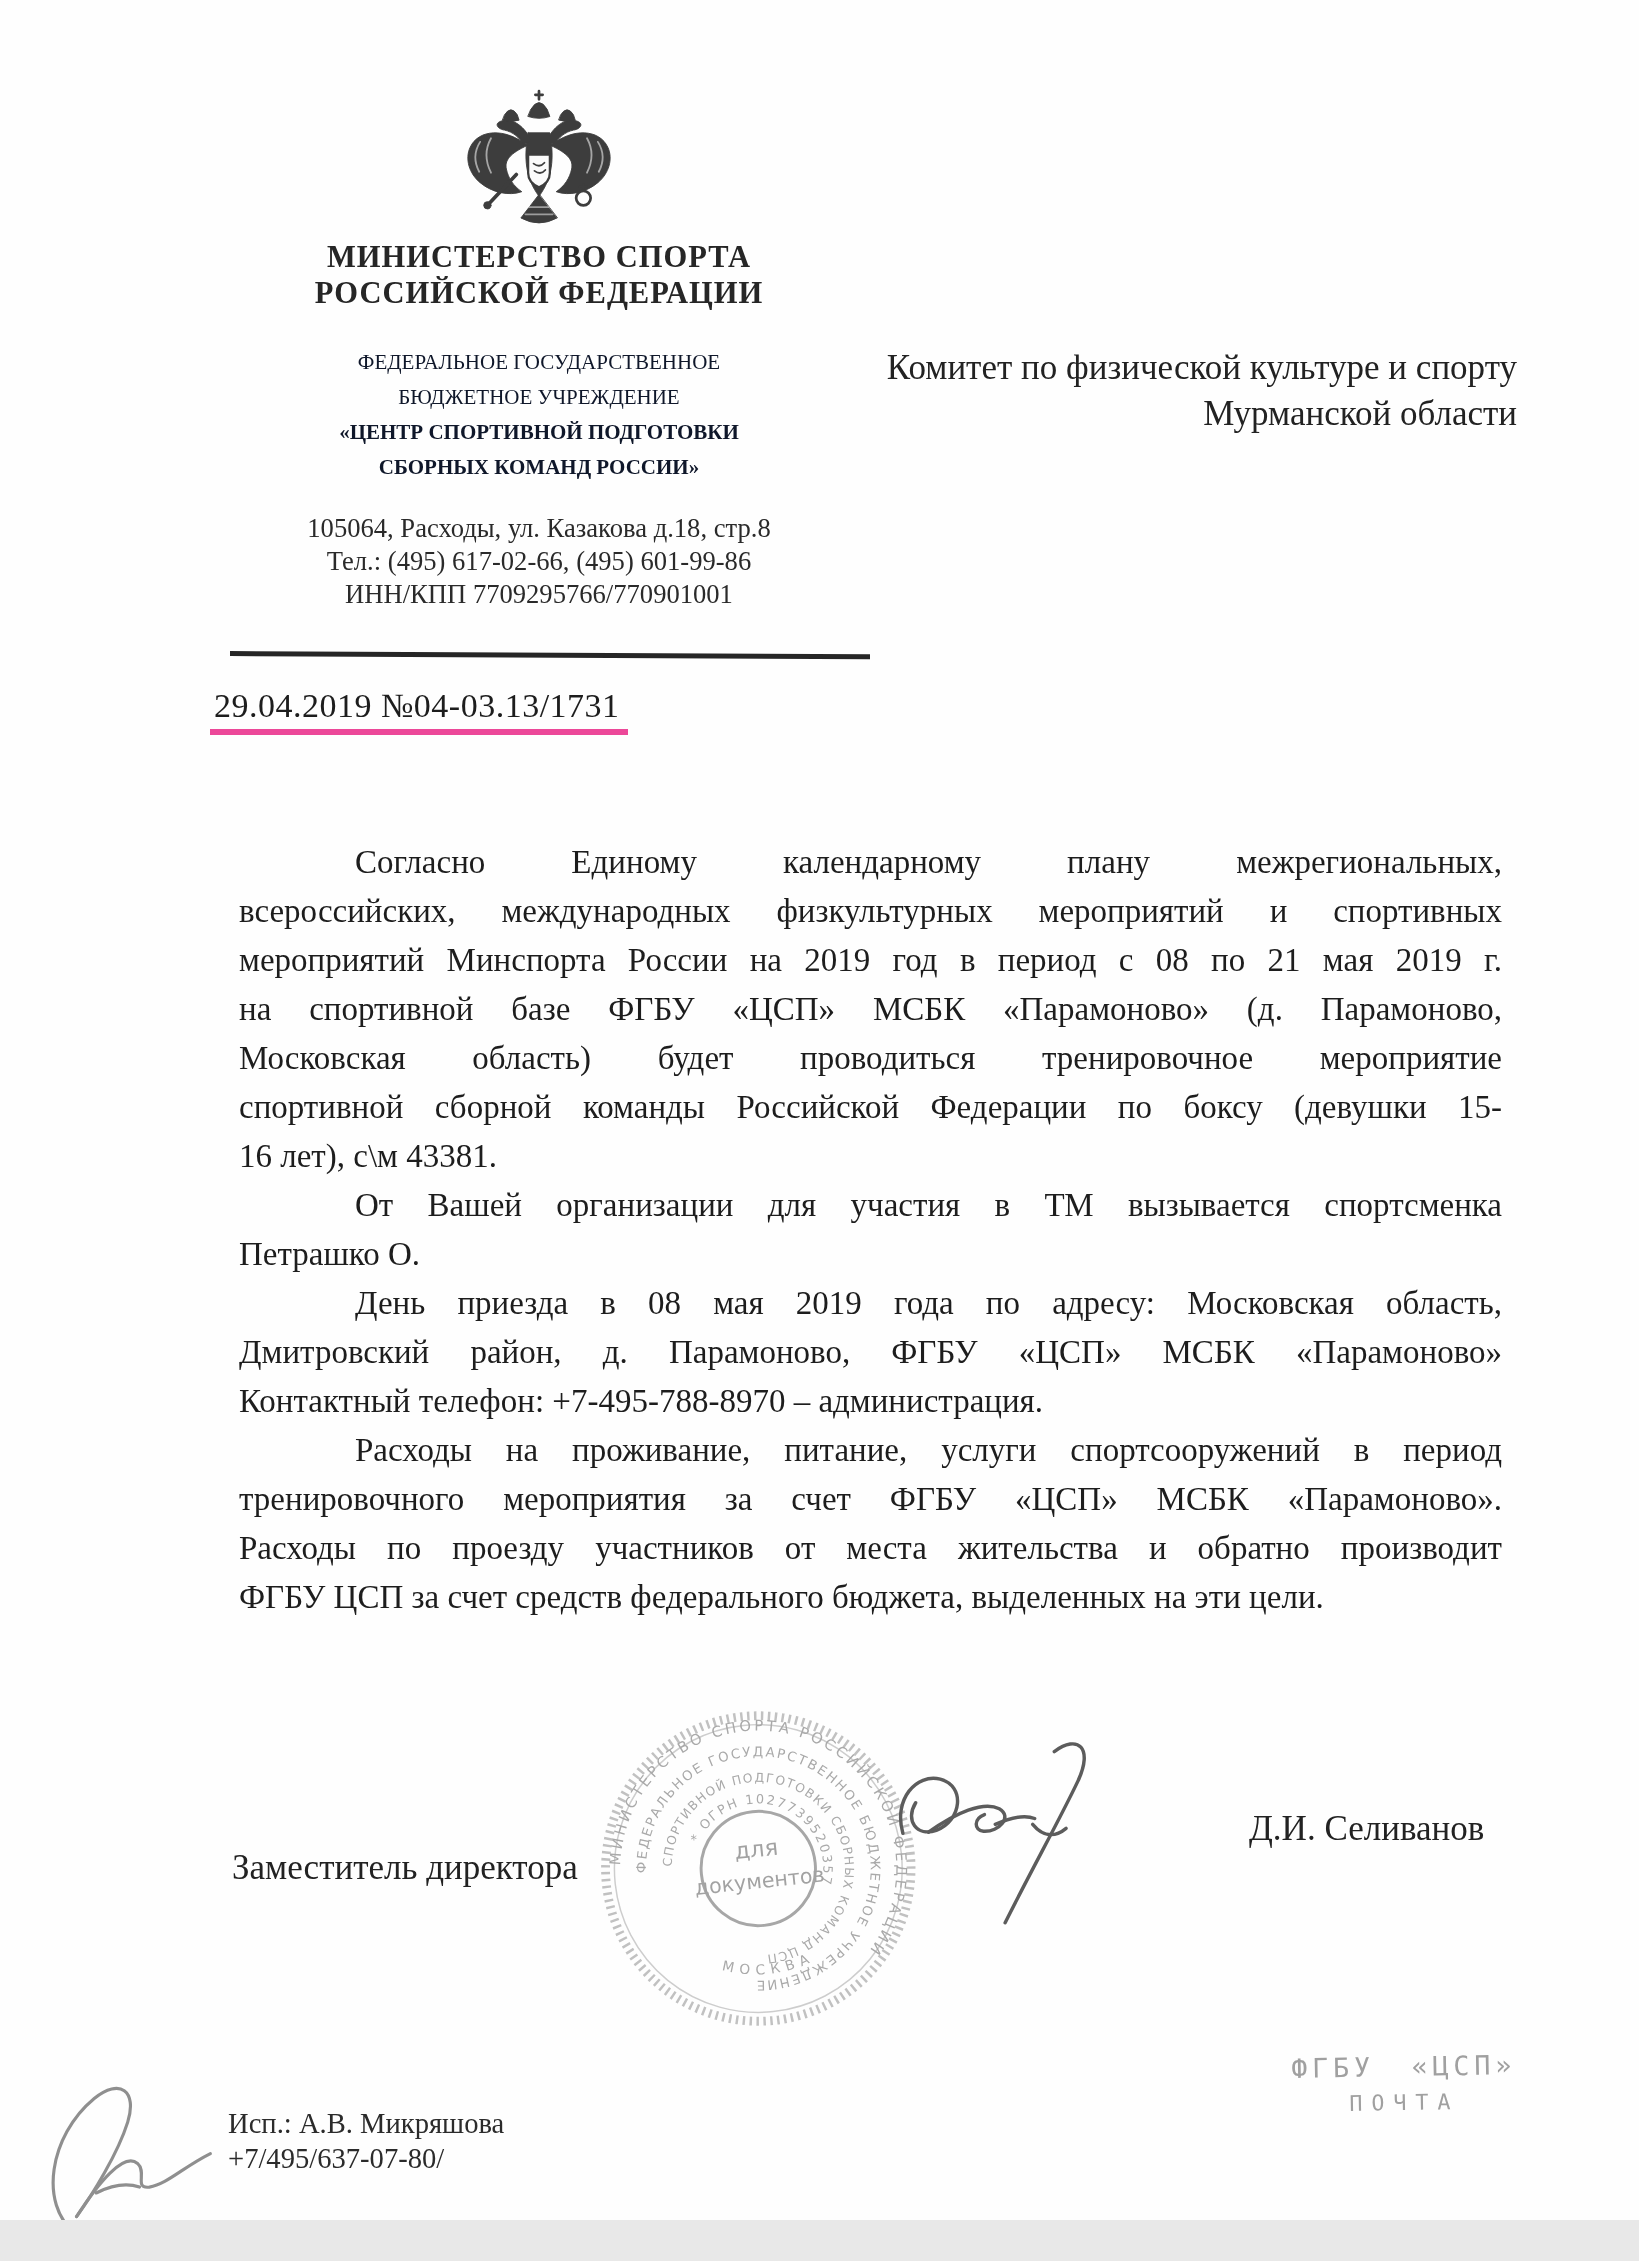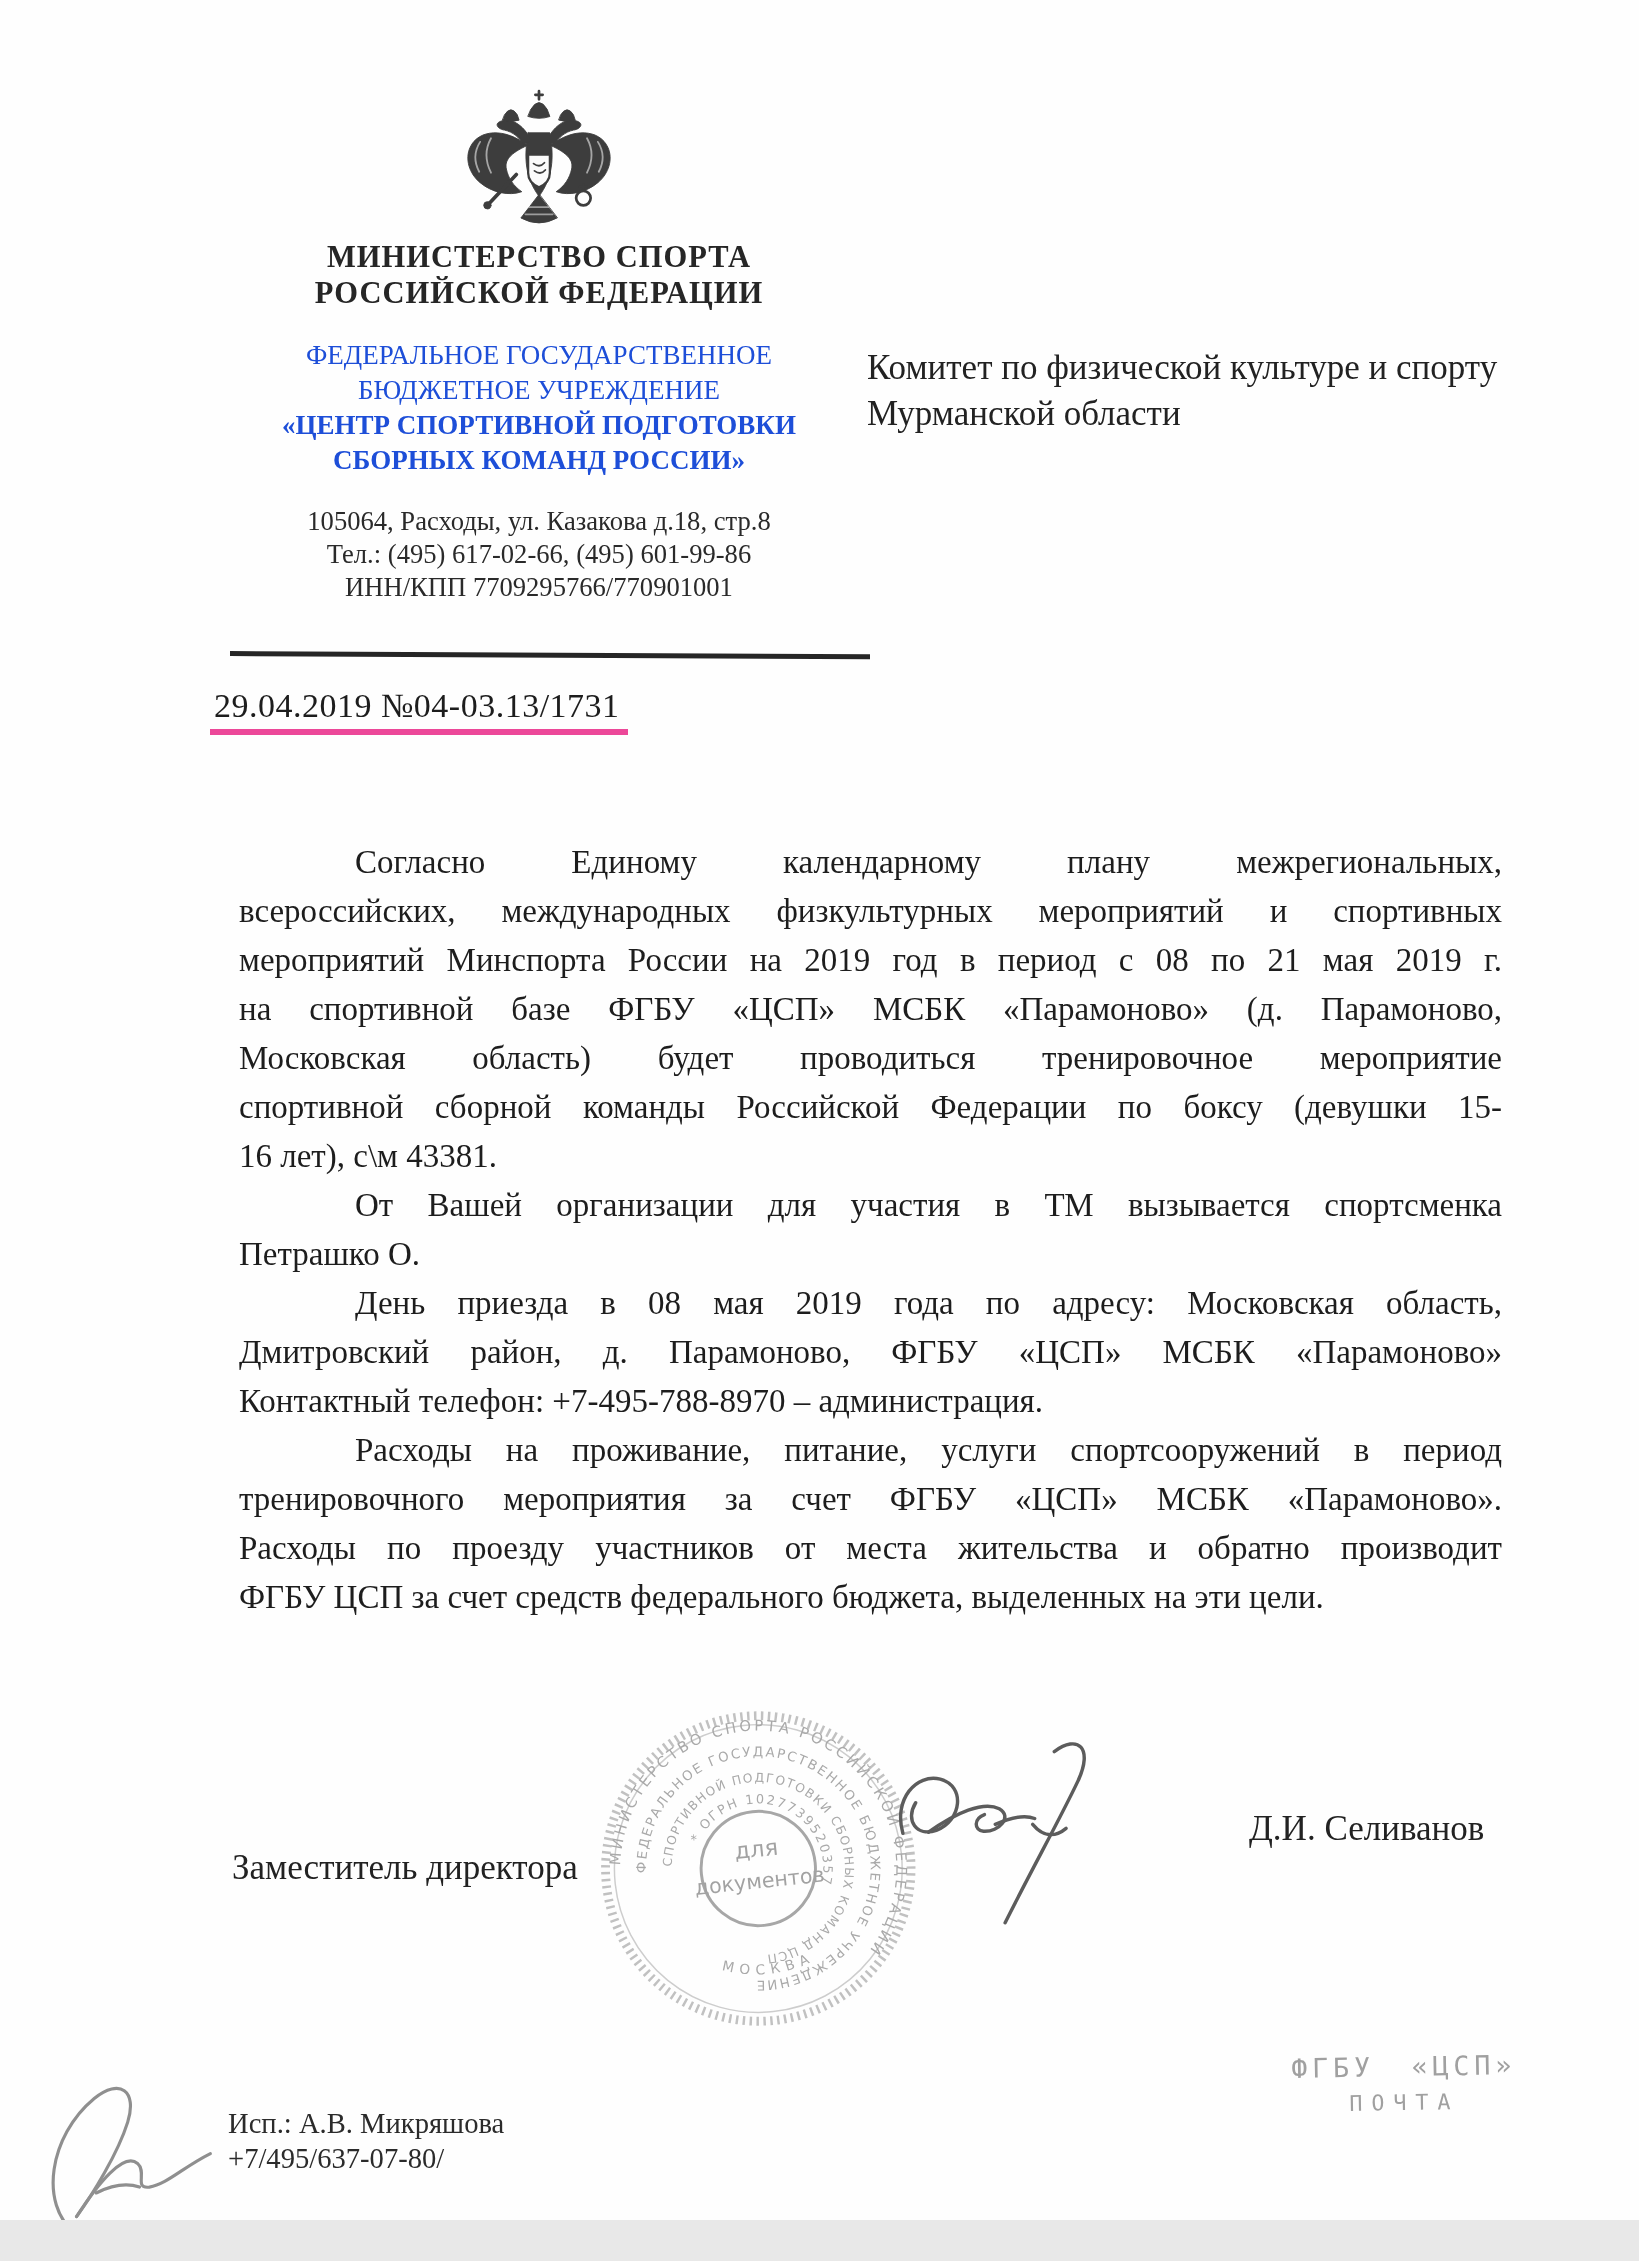--- a/index.html
+++ b/index.html
@@ -5,26 +5,26 @@
   html,body{margin:0;padding:0;background:#e8e8e8;}
   .page{
     position:relative;width:1639px;height:2220px;background:#fefefe;
     font-family:"Liberation Serif", serif;color:#1f1f1f;overflow:hidden;
     margin:0 auto;
   }
   
   .lh-left{position:absolute;left:231px;top:87px;width:616px;text-align:center;}
   .emblem{display:block;margin:0 auto 5.9px auto;}
   .ministry{font-weight:bold;font-size:30.5px;line-height:36px;letter-spacing:1px;color:#262626;}
-  .org-block{margin-top:27px;font-size:27px;line-height:35px;color:#1d4ed8;}
+  .org-block{margin-top:34px;font-size:21px;line-height:35px;color:#0f172a;}
   .org-bold{font-weight:bold;}
   .addr-block{margin-top:27.6px;font-size:26.6px;line-height:33px;color:#2a2a2a;}
   
   .recipient{
-    position:absolute;left:867px;top:345px;width:650px;text-align:left;
+    position:absolute;left:867px;top:345px;width:650px;text-align:right;
     font-size:35px;line-height:46px;color:#222;
   }
   
   .divider{position:absolute;left:230px;top:651px;width:640px;height:4.9px;background:#262626;
     transform:rotate(0.3deg);transform-origin:left center;}
   .refline{
     position:absolute;left:210px;top:687px;font-size:34px;color:#1d1d1d;
     border-bottom:6px solid #ec4899;padding:0 7.9px 3.9px 3.9px;letter-spacing:0.5px;
   }
   

